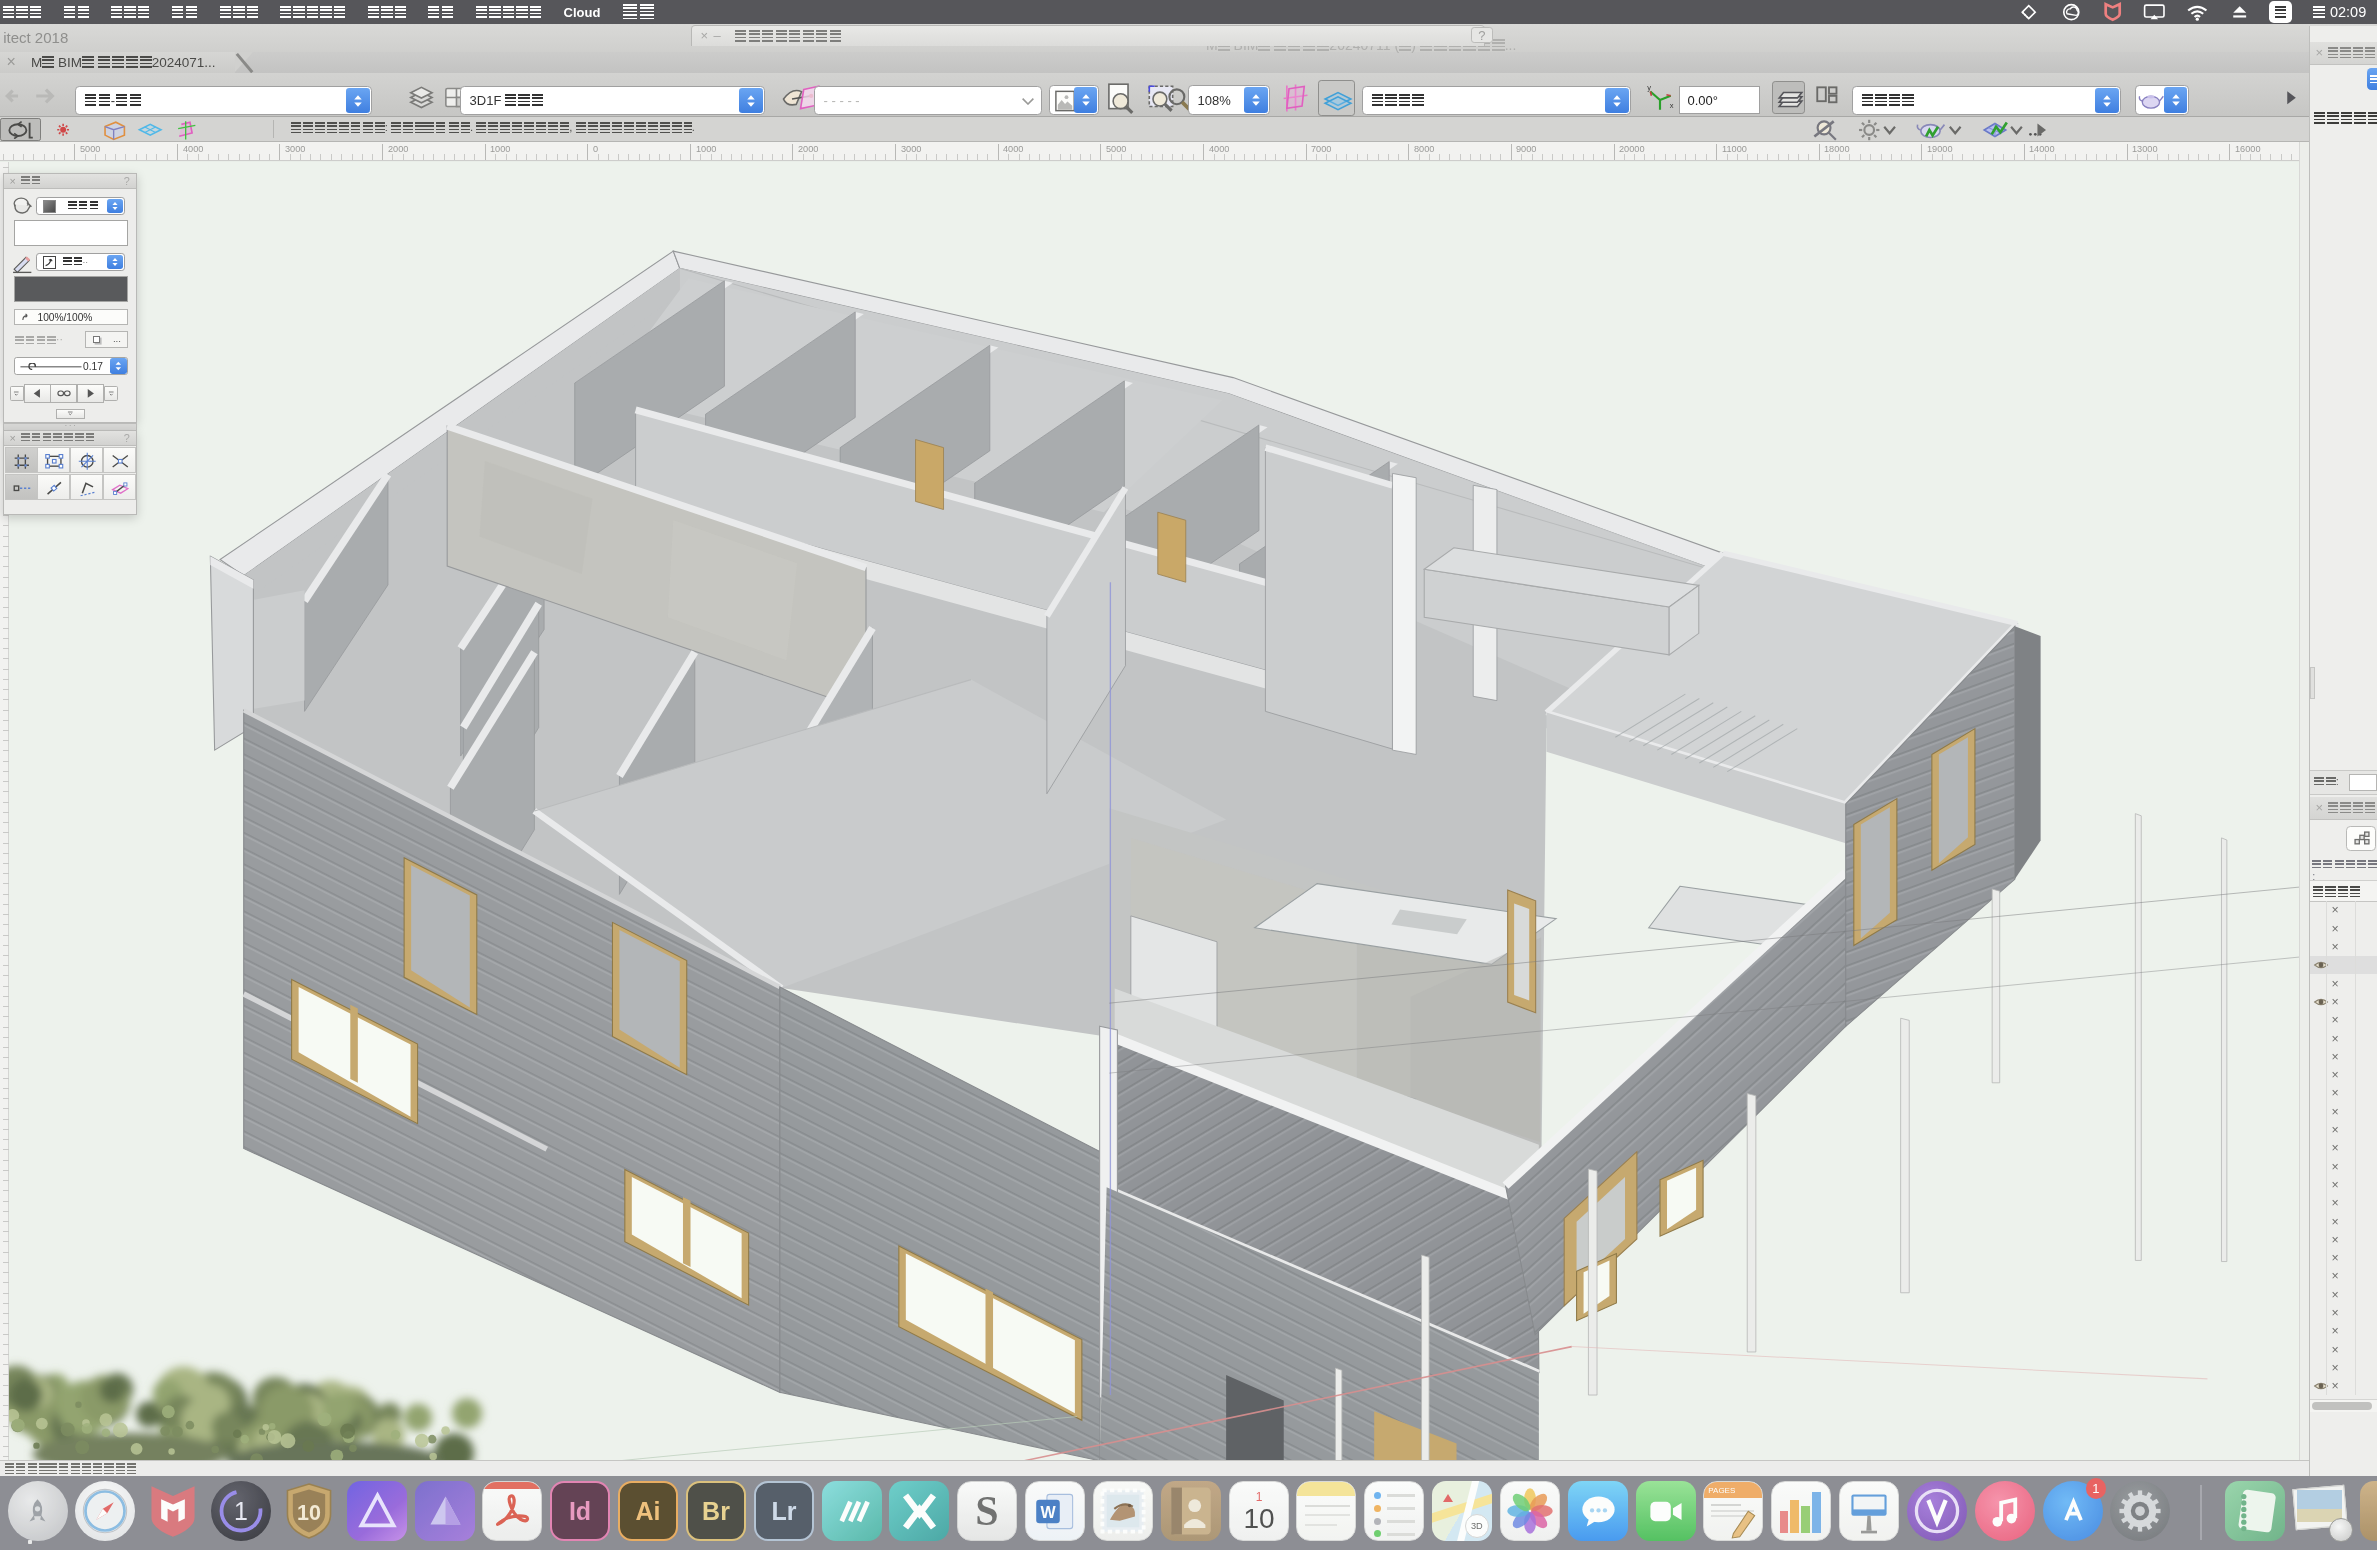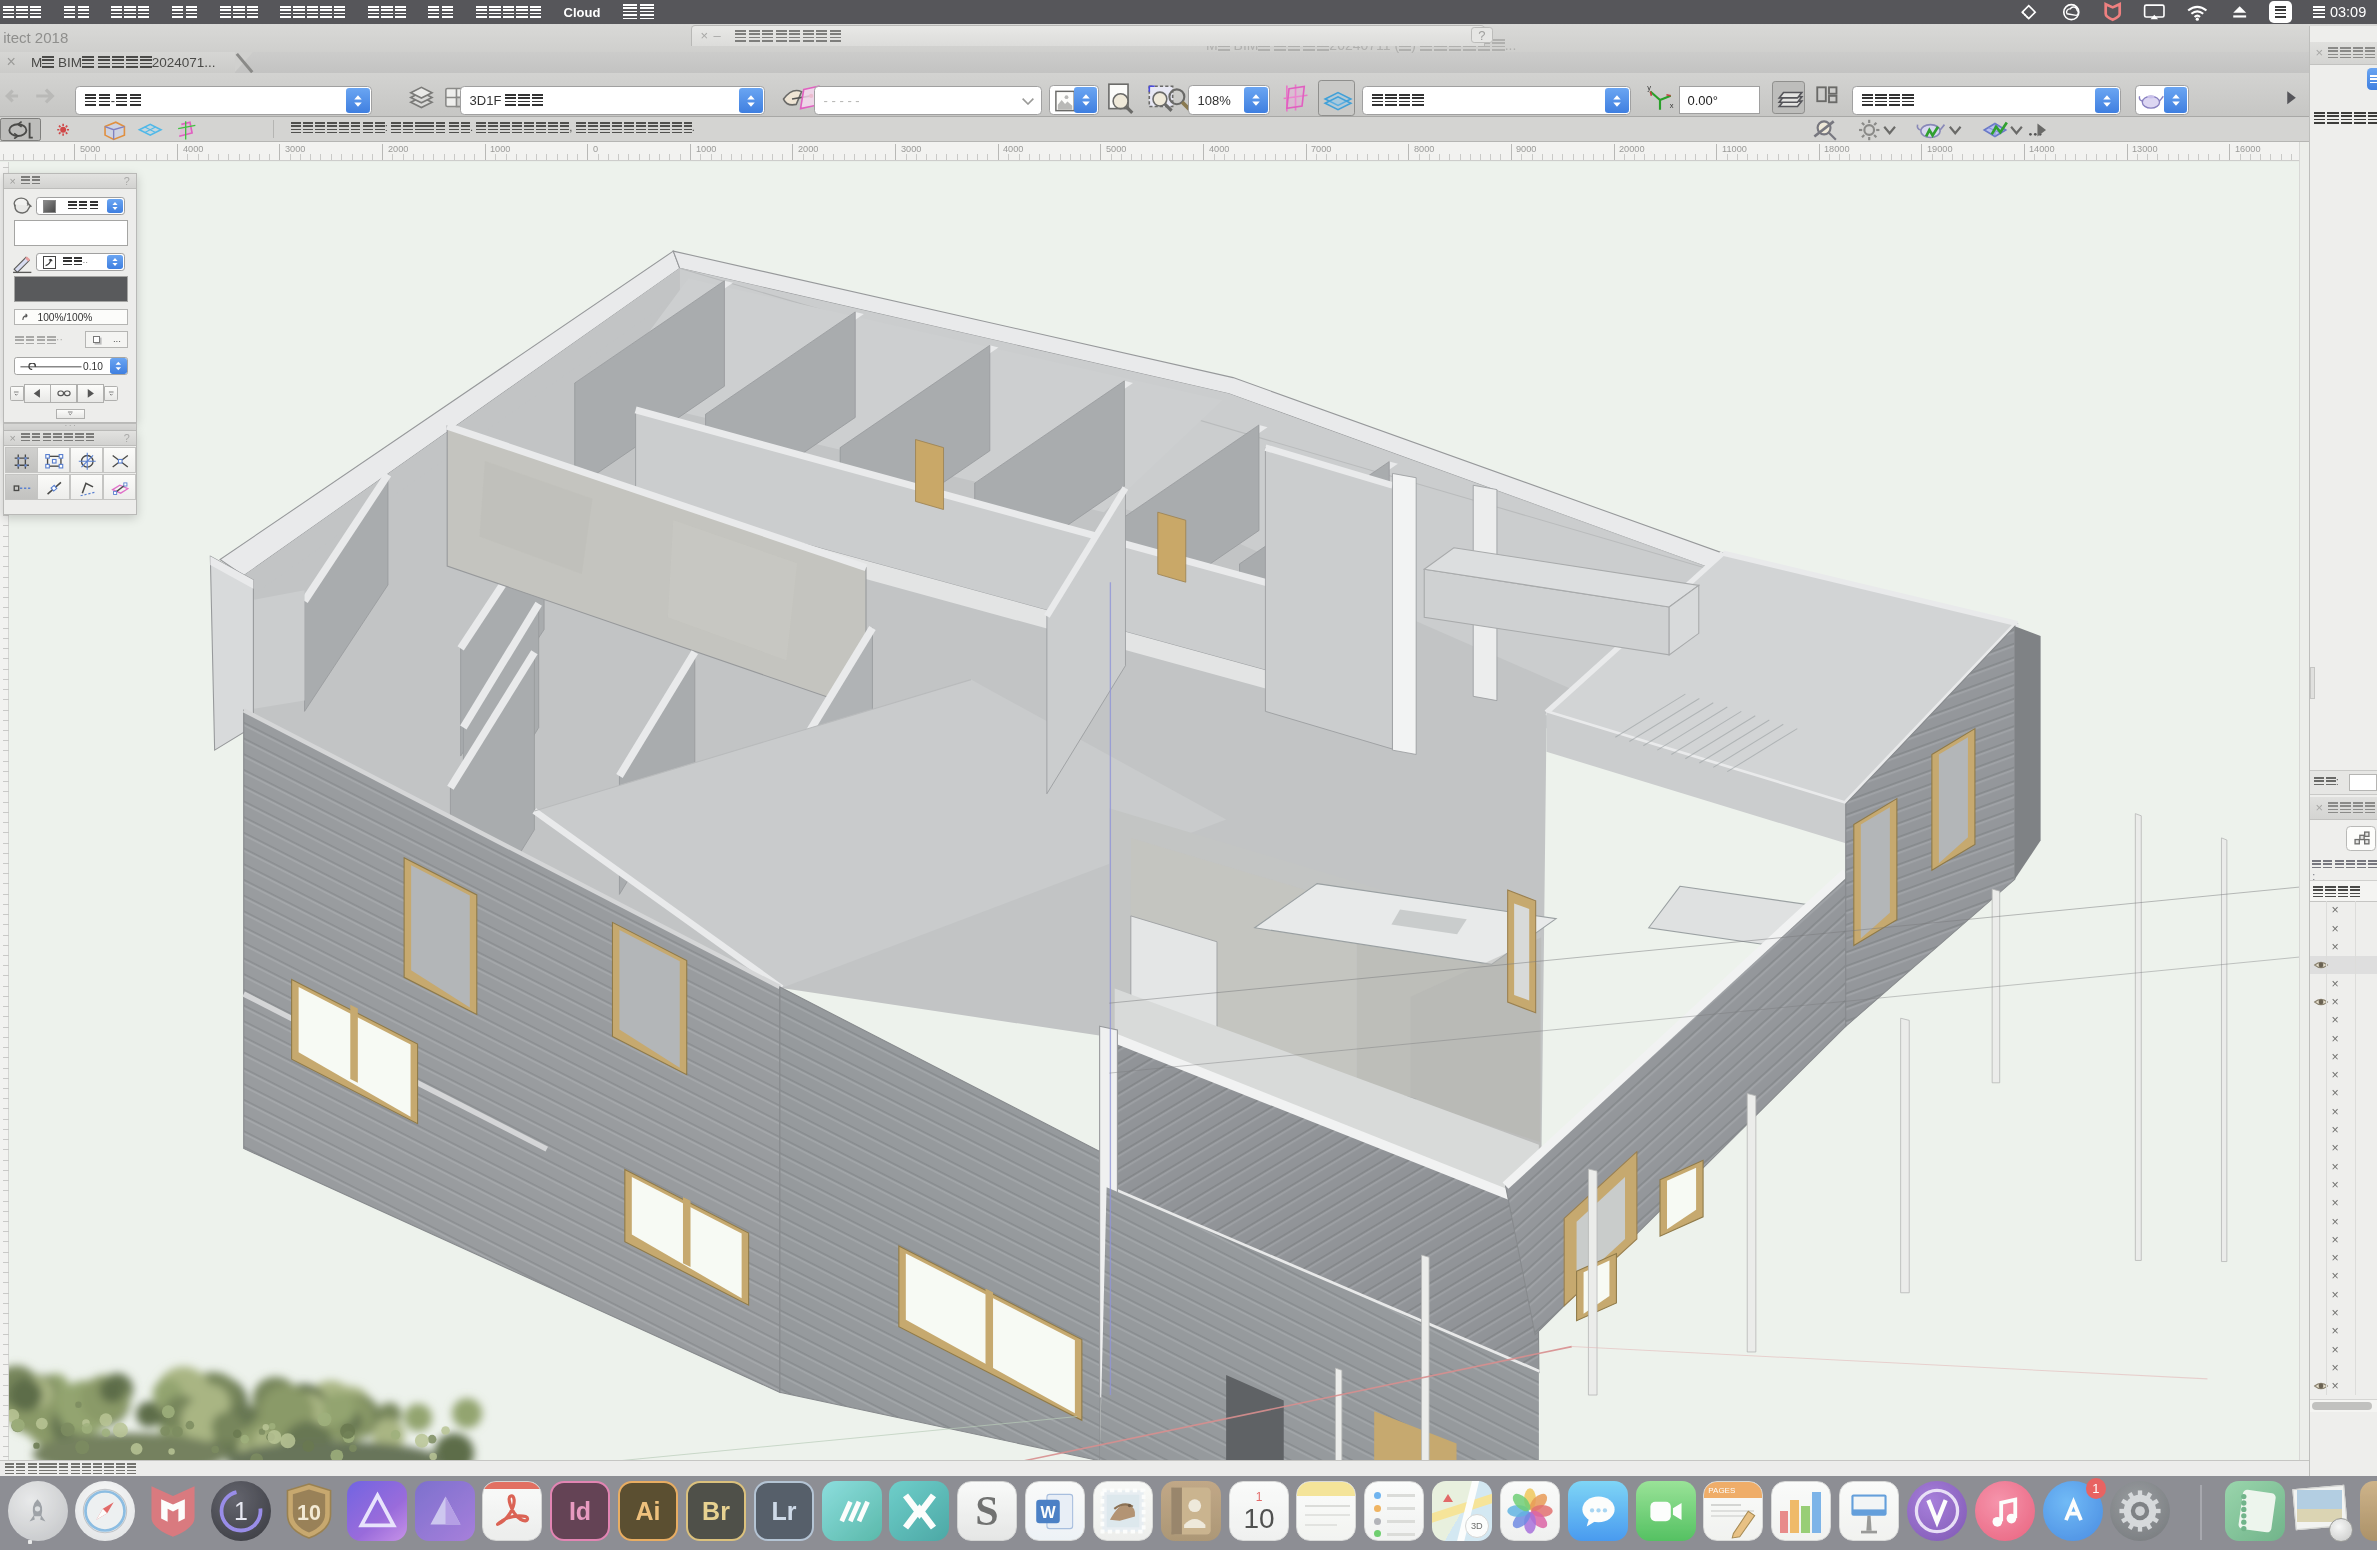--- a/index.html
+++ b/index.html
@@ -71,21 +71,21 @@
       </svg>
 <svg width="19.4" height="18.3" viewBox="0 0 36 34">
         <path d="M6 18 L18 6 L30 18 Z" fill="#fff"></path>
         <rect x="6" y="23" width="24" height="4" fill="#fff"></rect>
       </svg>
 <div style="width:22.6px;height:21.5px;background:#fff;border-radius:4.8px;display:flex;align-items:center;justify-content:center;">
         <span class="jp" style="width:11.3px;height:12.4px;--c:#3a3a3a;--b:11.3px;--p:13.5px;vertical-align:0px;"></span>
       </div>
 <div style="font-size:14.5px;display:flex;align-items:center;gap:5.4px;">
         <span class="jp" style="width:12px;height:13px;--c:#fff;--b:12px;--p:14.5px;vertical-align:-1.6px;"></span>
-        <span>03:09</span>
+        <span>02:09</span>
       </div>
 </div>
 </div>
 <div id="row2">
 <div class="abs" style="left:3.2px;top:5.4px;font-size:15px;color:#8f8f8d;">itect 2018</div>
 </div>
 <div class="abs" style="left:1206px;top:37px;font-size:14px;color:#b0b0ae;white-space:nowrap;z-index:3">M<span class="jp" style="width:12px;height:13px;--c:#b0b0ae;--b:12px;--p:14.5px;vertical-align:-2.2px;"></span> BIM<span class="jp" style="width:12px;height:13px;--c:#b0b0ae;--b:12px;--p:14.5px;vertical-align:-2.2px;"></span> <span class="jp" style="width:55px;height:13px;--c:#b0b0ae;--b:12px;--p:14.5px;vertical-align:-2.2px;"></span>20240711 (<span class="jp" style="width:12px;height:13px;--c:#b0b0ae;--b:12px;--p:14.5px;vertical-align:-2.2px;"></span>) <span class="jp" style="width:85px;height:13px;--c:#b0b0ae;--b:12px;--p:14.5px;vertical-align:-2.2px;"></span>...</div>
 <div class="abs" style="left:691px;top:25px;width:794px;height:20.5px;background:linear-gradient(#e8e8e6,#dcdcda);
  border:0.5px solid #b8b8b6;border-bottom:none;border-radius:4.3px 4.3px 0 0;display:flex;align-items:center;font-size:13px;color:#7e7e7c;z-index:4">
  <span style="color:#a8a8a6;margin:0 5.4px 0 8.6px;">×</span>
@@ -1031,21 +1031,21 @@
 <div class="abs" style="left:10.8px;top:160px;font-size:10.2px;color:#a9a9a7"><span class="jp" style="width:41px;height:9.7px;--c:#a9a9a7;--b:8.6px;--p:10.8px;vertical-align:-2.2px;"></span>··</div>
 <div class="abs" style="left:81px;top:157px;width:22.6px;height:17px;background:#f4f4f2;border:1.1px solid #b5b5b3;display:flex;align-items:center;justify-content:center;">
       <span style="width:7.5px;height:7.5px;border:1.1px solid #777;background:#fff;box-shadow:1.6px 1.6px 0 #bbb"></span>
     </div>
 <div class="abs" style="left:103px;top:157px;width:20.5px;height:17px;background:#f4f4f2;border:1.1px solid #b5b5b3;border-left:none;font-size:9.7px;color:#555;text-align:center;line-height:14px;">...</div>
 <div class="abs" style="left:9.7px;top:183px;width:114px;height:18.3px;background:#fff;border:1.1px solid #a5a5a3;border-radius:2.7px;">
 <svg class="abs" style="left:4.3px;top:4.8px" width="65" height="7.5" viewBox="0 0 120 14">
         <line x1="2" y1="7" x2="116" y2="7" stroke="#888" stroke-width="2.5"></line>
         <path d="M24 12 a6 6 0 1 1 6-6 l-2-1" fill="none" stroke="#444" stroke-width="2.5"></path>
       </svg>
-<span class="abs" style="right:24px;top:2.7px;font-size:10.2px;color:#333">0.10</span>
+<span class="abs" style="right:24px;top:2.7px;font-size:10.2px;color:#333">0.17</span>
     </div>
 <div class="abs" style="left:106px;top:184px;width:17px;height:16px;border-radius:2.7px;background:linear-gradient(#6aa5f2,#3f7fe0);display:flex;align-items:center;justify-content:center;">
       <svg width="8.6px" height="12" viewBox="0 0 22 30">
         <path d="M4 12 L11 4 L18 12 Z" fill="#fff"></path>
         <path d="M4 18 L11 26 L18 18 Z" fill="#fff"></path>
       </svg>
     </div>
 <div class="abs" style="left:5.4px;top:212px;width:14px;height:15px;background:linear-gradient(#fcfcfa,#e8e8e6);border:1.1px solid #b0b0ae;display:flex;align-items:center;justify-content:center;border-radius:1.6px 0 0 1.6px;">
       <svg width="6.5" height="4.8" viewBox="0 0 14 10">
         <path d="M2 2 h10 M4 6 l3 3 l3-3" stroke="#777" stroke-width="2" fill="none"></path>

